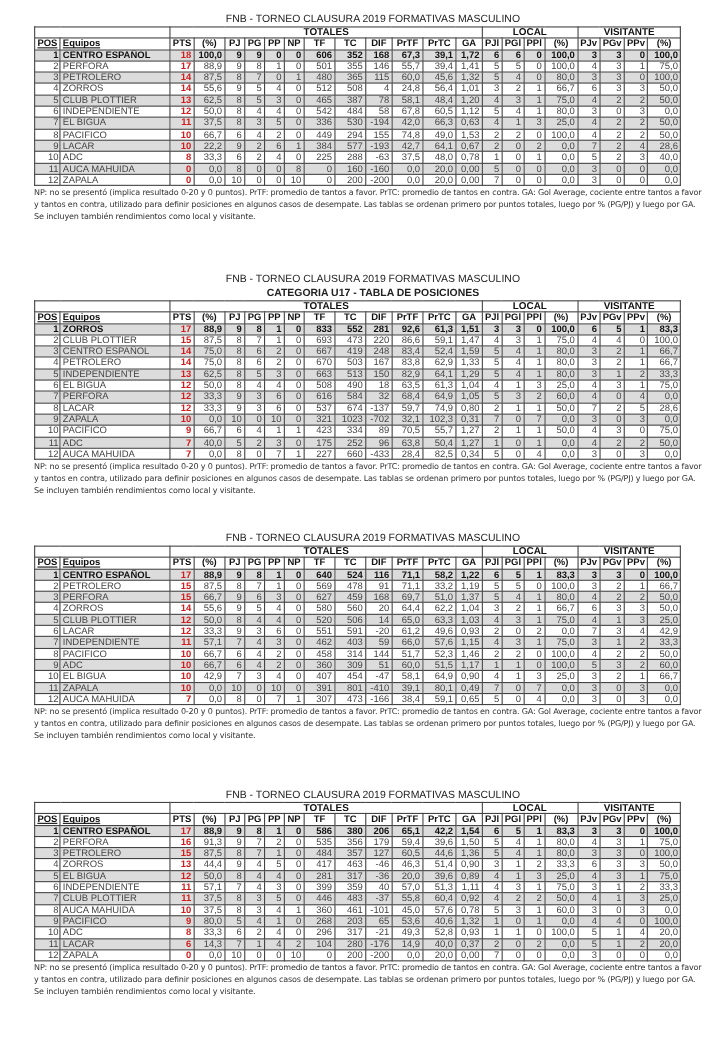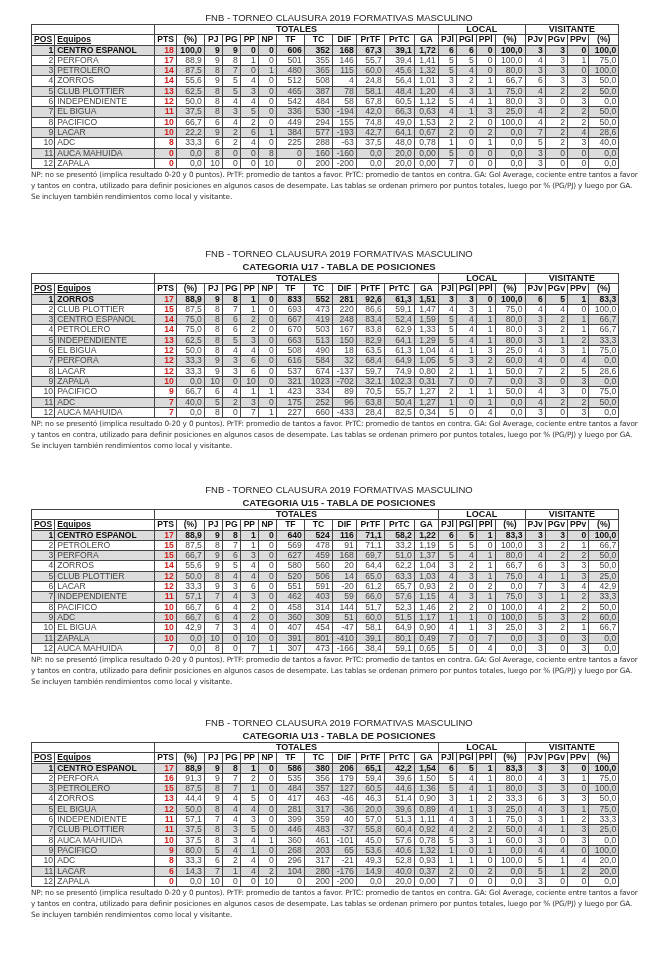--- a/index.html
+++ b/index.html
@@ -726,21 +726,20 @@
             <td>0</td>
             <td>3</td>
             <td>0,0</td>
           </tr>
         </tbody>
   </table>
   <div class="note">NP: no se presentó (implica resultado 0-20 y 0 puntos). PrTF: promedio de tantos a favor. PrTC: promedio de tantos en contra. GA: Gol Average, cociente entre tantos a favor y tantos en contra, utilizado para definir posiciones en algunos casos de desempate. Las tablas se ordenan primero por puntos totales, luego por % (PG/PJ) y luego por GA. Se incluyen también rendimientos como local y visitante.</div>
 </div>
   <div class="section" id="sec2" style="top:484px;">
   <div class="title1">FNB - TORNEO CLAUSURA 2019 FORMATIVAS MASCULINO</div>
-  <div class="title2">CATEGORIA U15 - TABLA DE POSICIONES</div>
   <table>
     <colgroup>
       <col style="width:22px">
           <col style="width:100px">
           <col style="width:20px">
           <col style="width:28px">
           <col style="width:18px">
           <col style="width:18px">
           <col style="width:18px">
           <col style="width:18px">
@@ -918,21 +917,21 @@
             <td class="pts">12</td>
             <td>33,3</td>
             <td>9</td>
             <td>3</td>
             <td>6</td>
             <td>0</td>
             <td>551</td>
             <td>591</td>
             <td>-20</td>
             <td>61,2</td>
-            <td>65,7</td>
+            <td>49,6</td>
             <td>0,93</td>
             <td>2</td>
             <td>0</td>
             <td>2</td>
             <td>0,0</td>
             <td>7</td>
             <td>3</td>
             <td>4</td>
             <td>42,9</td>
           </tr>
@@ -1079,21 +1078,20 @@
             <td>0</td>
             <td>3</td>
             <td>0,0</td>
           </tr>
         </tbody>
   </table>
   <div class="note">NP: no se presentó (implica resultado 0-20 y 0 puntos). PrTF: promedio de tantos a favor. PrTC: promedio de tantos en contra. GA: Gol Average, cociente entre tantos a favor y tantos en contra, utilizado para definir posiciones en algunos casos de desempate. Las tablas se ordenan primero por puntos totales, luego por % (PG/PJ) y luego por GA. Se incluyen también rendimientos como local y visitante.</div>
 </div>
   <div class="section" id="sec3" style="top:717px;">
   <div class="title1">FNB - TORNEO CLAUSURA 2019 FORMATIVAS MASCULINO</div>
-  <div class="title2">CATEGORIA U13 - TABLA DE POSICIONES</div>
   <table>
     <colgroup>
       <col style="width:22px">
           <col style="width:100px">
           <col style="width:20px">
           <col style="width:28px">
           <col style="width:18px">
           <col style="width:18px">
           <col style="width:18px">
           <col style="width:18px">

